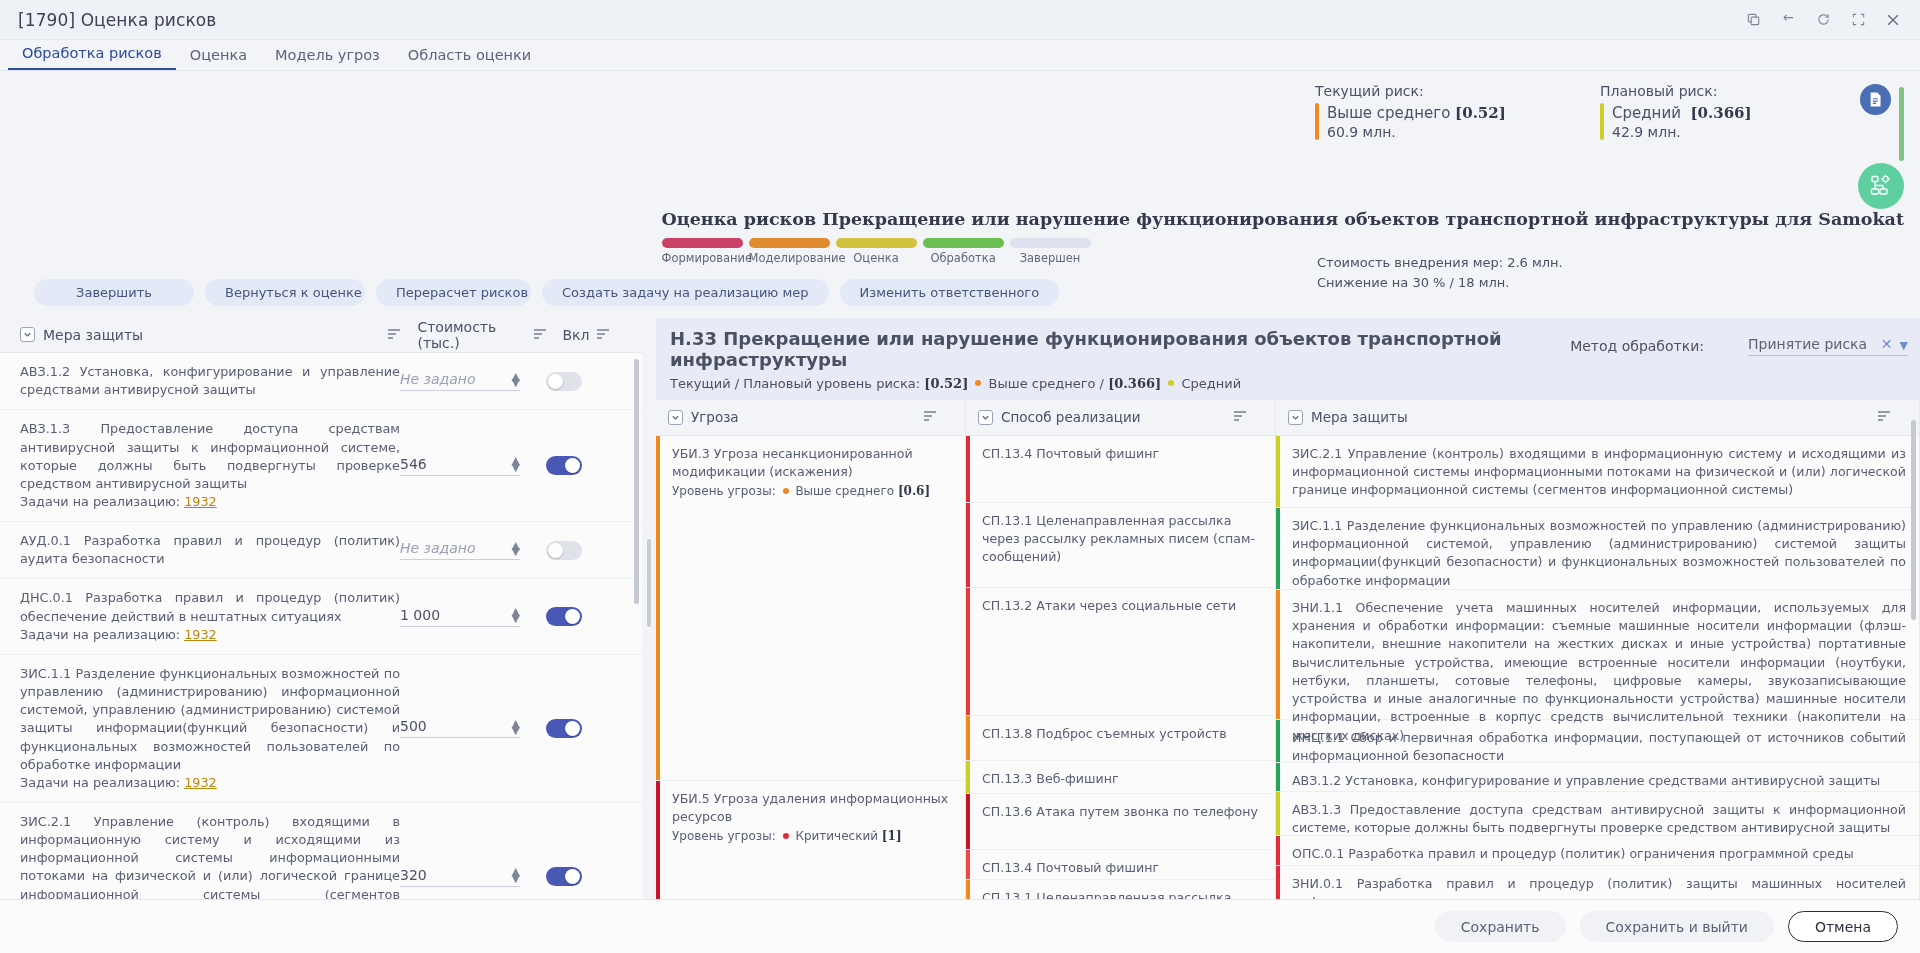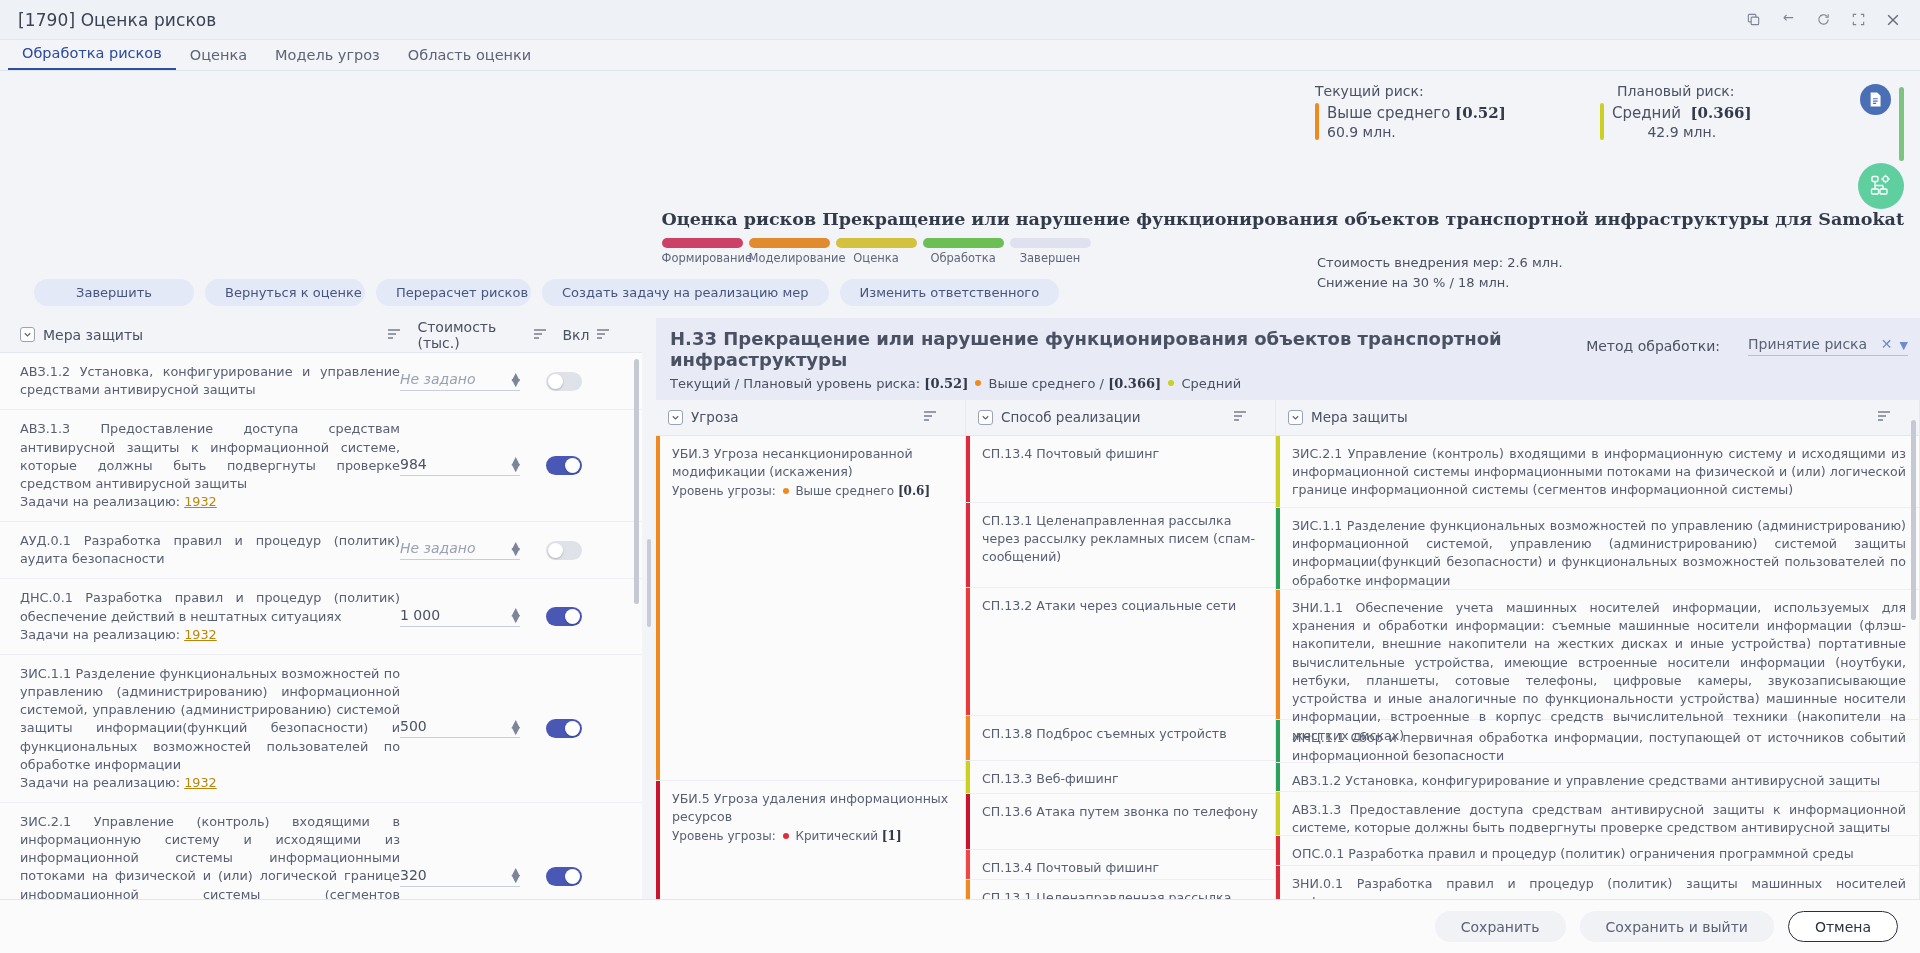--- a/index.html
+++ b/index.html
@@ -68,21 +68,21 @@
     line-height: 1.25; margin-bottom: 7px;
   }
   .stages { display: flex; gap: 6px; }
   .stage { width: 81px; }
   .stage .pill { height: 10px; border-radius: 6px; }
   .stage .lbl { font-size: 11.5px; color: #5f6679; text-align: center; margin-top: 3px; white-space: nowrap; }
   .owner { font-size: 12.5px; font-style: italic; color: #5d6478; margin-top: 8px; }
 
   .risk-block { position: absolute; top: 12px; }
   .risk-cur { left: 1315px; }
-  .risk-plan { left: 1600px; text-align: center; }
+  .risk-plan { left: 1600px; }
   .risk-cap { font-size: 14px; color: #4a5163; margin-bottom: 4px; }
   .risk-body { display: flex; }
   .risk-mark { width: 4px; border-radius: 2px; margin-right: 8px; }
   .risk-lvl { font-size: 15px; color: #4a5163; line-height: 1.42; white-space: nowrap; }
   .risk-lvl b { font-family: "DejaVu Serif","Liberation Serif",serif; color: #333a4a; }
   .risk-sum { font-size: 14px; color: #4a5163; }
   .doc-btn {
     position: absolute; top: 13px; left: 1860px;
     width: 31px; height: 31px; border-radius: 50%;
     background: #4a6fb5; display: flex; align-items: center; justify-content: center;
@@ -153,21 +153,21 @@
   .right { flex: 1 1 auto; display: flex; flex-direction: column; min-width: 0; background: #fbfbfc; }
   .rhead {
     background: #e8ebf6; padding: 10px 12px 9px 14px;
     display: flex; align-items: flex-start;
   }
   .rh-l { flex: 1 1 auto; }
   .rh-t1 { font-size: 18px; color: #4a5163; margin-bottom: 6px; font-weight: bold; }
   .rh-t2 { font-size: 13px; color: #4a5163; }
   .rh-t2 b { font-family: "DejaVu Serif","Liberation Serif",serif; color: #333a4a; }
   .dot { display: inline-block; width: 6px; height: 6px; border-radius: 50%; vertical-align: middle; margin: 0 3px 2px 3px; }
-  .rh-r { display: flex; align-items: center; gap: 28px; padding-top: 8px; flex: 0 0 auto; }
+  .rh-r { display: flex; align-items: center; gap: 44px; padding-top: 8px; flex: 0 0 auto; }
   .rh-r .lbl { font-size: 14px; color: #4a5163; }
   .sel {
     width: 160px; display: flex; align-items: flex-end;
     border-bottom: 1px solid #b9bfcc; padding-bottom: 3px; cursor: pointer;
   }
   .sel .txt { font-size: 14px; color: #5a6274; flex: 1 1 auto; }
   .sel .x { color: #6f8ccb; font-size: 14px; margin-right: 7px; }
   .sel .cv { color: #6f8ccb; font-size: 11px; }
 
   .cols { flex: 1 1 auto; display: flex; min-height: 0; overflow: hidden; }
@@ -398,21 +398,21 @@
         <div class="mrow">
           <div class="m-txt">
             <span>АВЗ.1.3 Предоставление доступа средствам антивирусной защиты к информационной системе, которые должны быть подвергнуты проверке средством антивирусной защиты</span>
             <div class="m-task">
               <span>Задачи на реализацию:</span>
               <a>1932</a>
             </div>
           </div>
           <div class="m-cost">
             <div class="spin">
-              <span class="val">984</span>
+              <span class="val">546</span>
               <span class="arrows">
                   <span>▲</span>
                   <span>▼</span>
                 </span>
             </div>
           </div>
           <div class="m-on">
             <div class="tgl on">
                 <i></i>
               </div>

